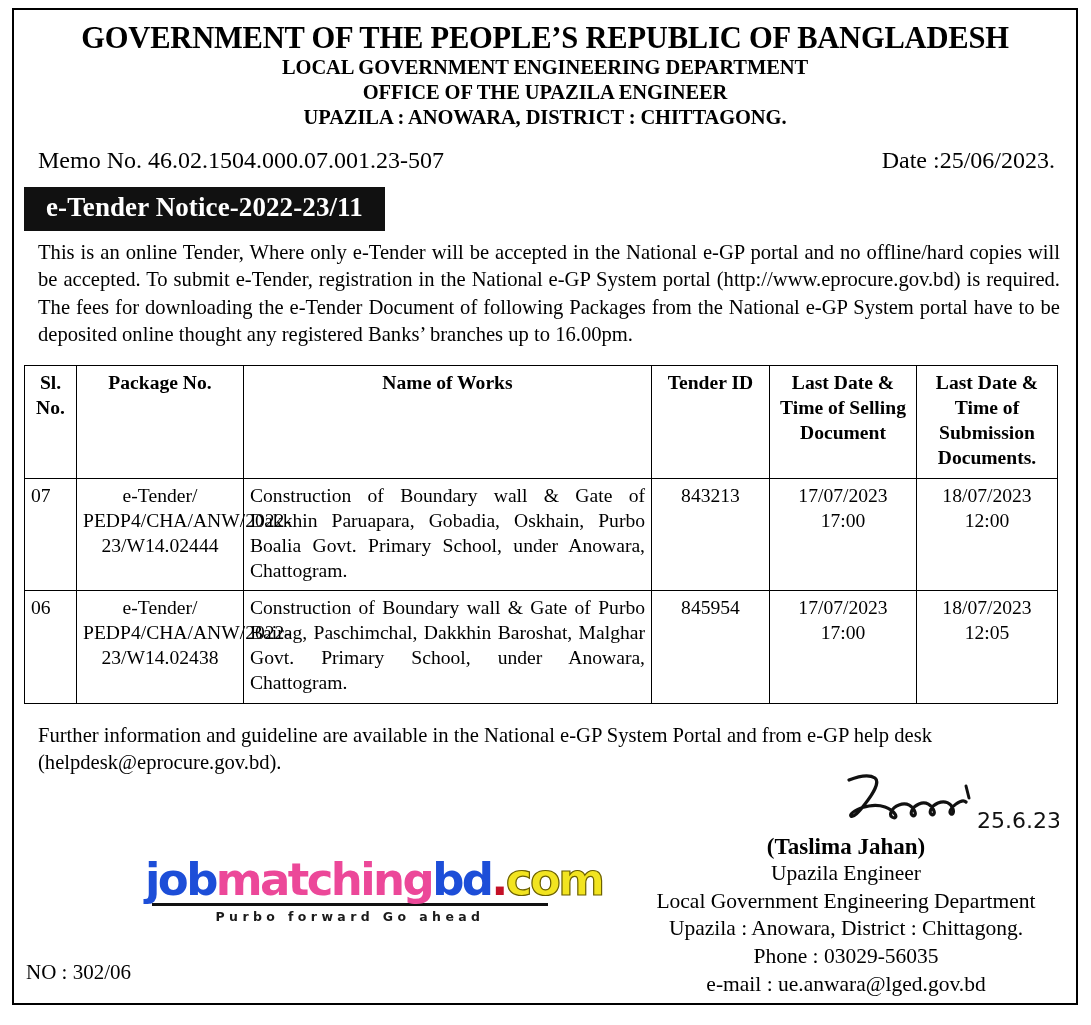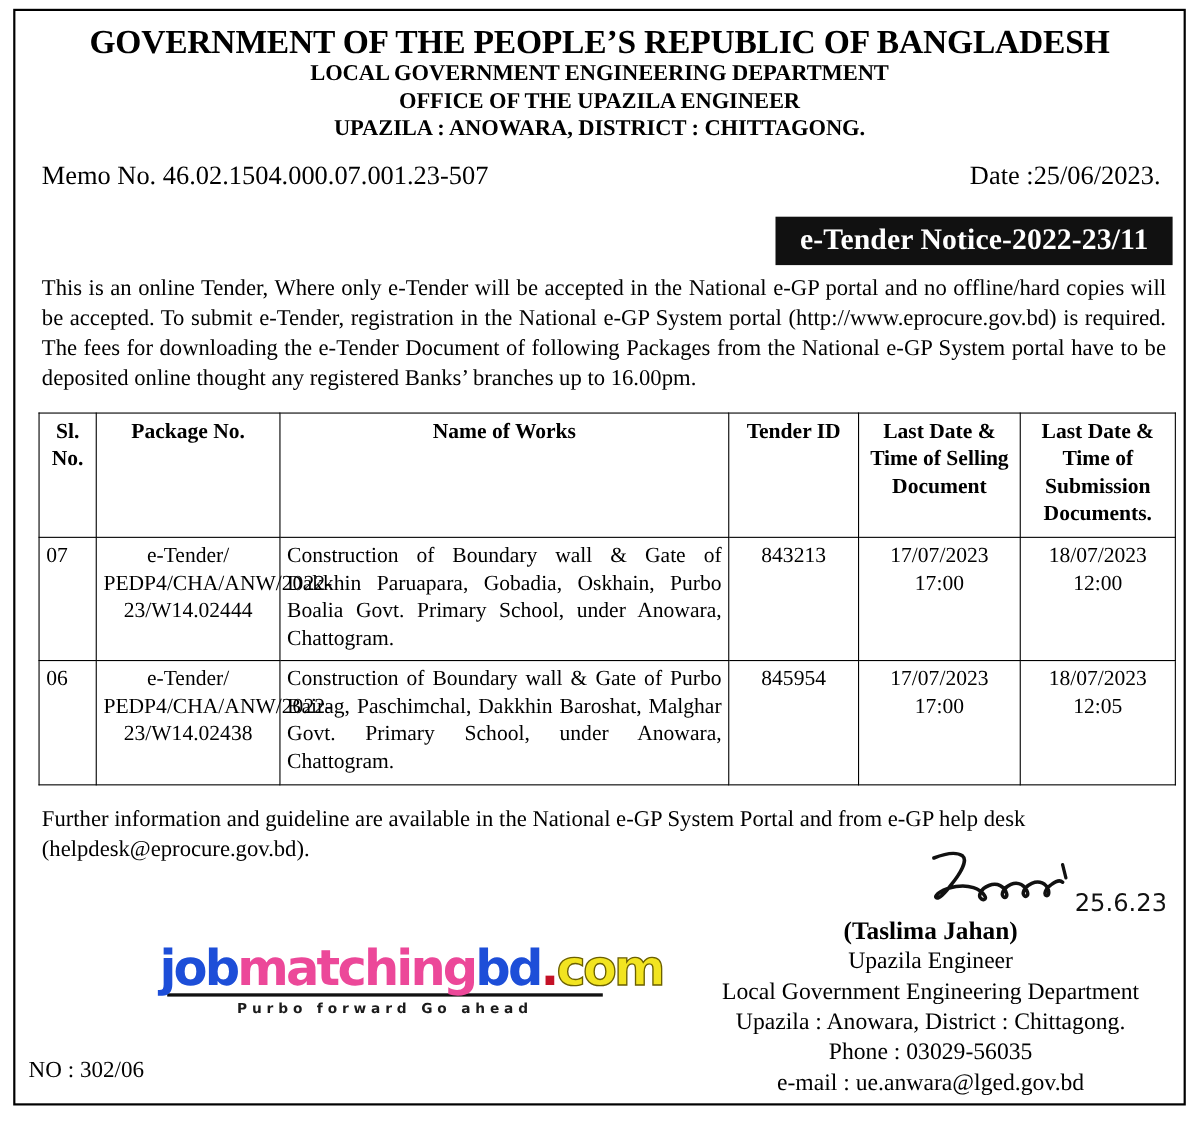--- a/index.html
+++ b/index.html
@@ -57,22 +57,22 @@
     display: flex;
     justify-content: space-between;
     align-items: baseline;
     font-size: 24px;
     margin-top: 17px;
     padding: 0 11px 0 14px;
   }
 
   
   .banner-wrap {
-    text-align: right;
-    margin-top: 23px;
+    text-align: left;
+    margin-top: 13px;
   }
   .banner {
     display: inline-block;
     background: #111111;
     color: #ffffff;
     font-weight: bold;
     font-size: 27px;
     padding: 5px 22px 8px 22px;
     letter-spacing: 0.1px;
   }
@@ -84,21 +84,21 @@
     text-align: justify;
     margin-top: 8px;
     padding: 0 6px 0 14px;
   }
 
   
   table.tender {
     border-collapse: collapse;
     width: 1033px;
     margin-top: 17px;
-    margin-left: 11px;
+    margin-left: 0;
     table-layout: fixed;
     font-size: 19.6px;
   }
   table.tender th,
   table.tender td {
     border: 1.6px solid #000000;
     vertical-align: top;
     padding: 5px 6px 7px 6px;
     line-height: 1.27;
   }

